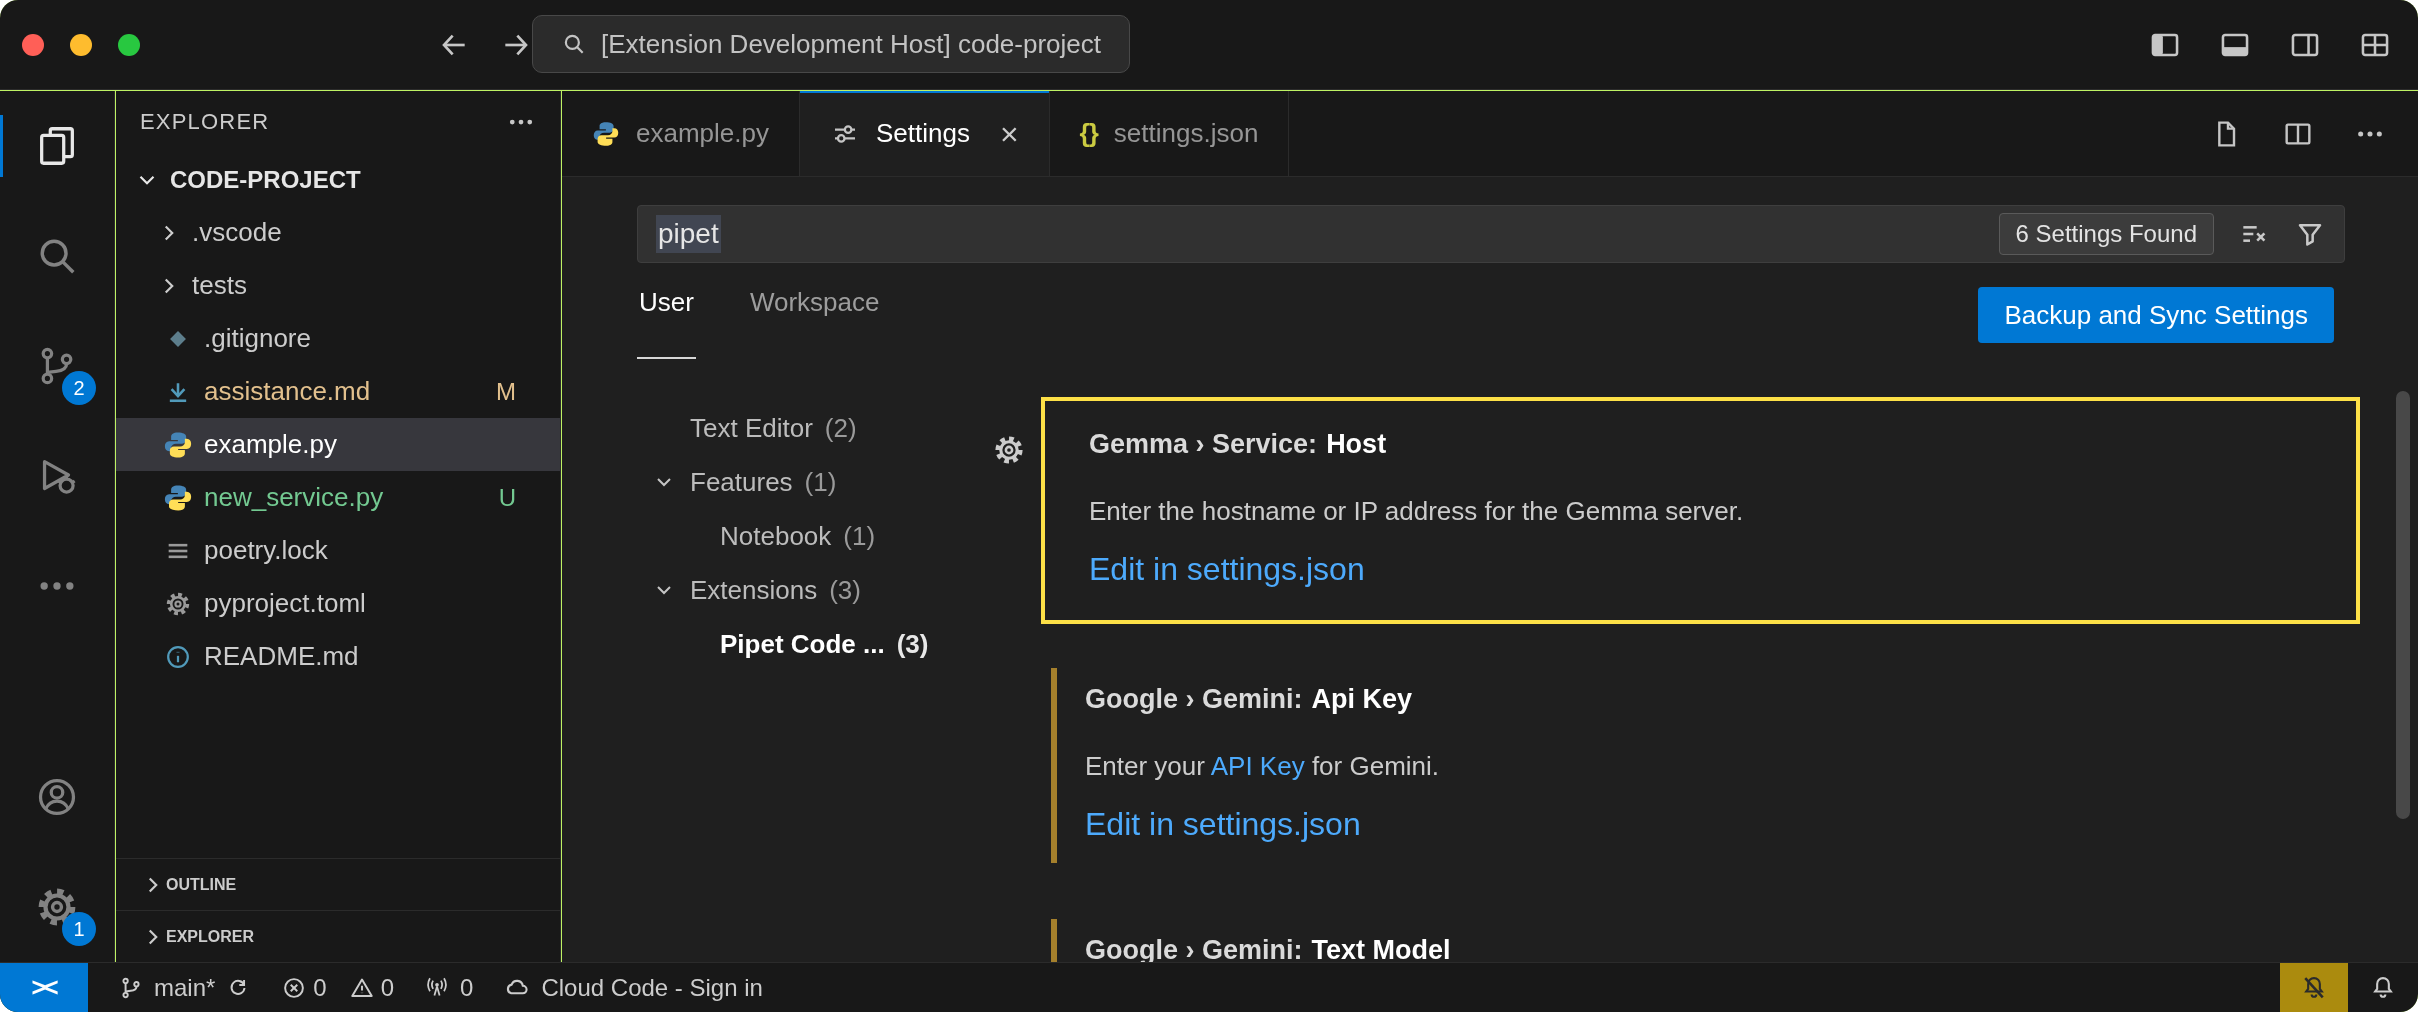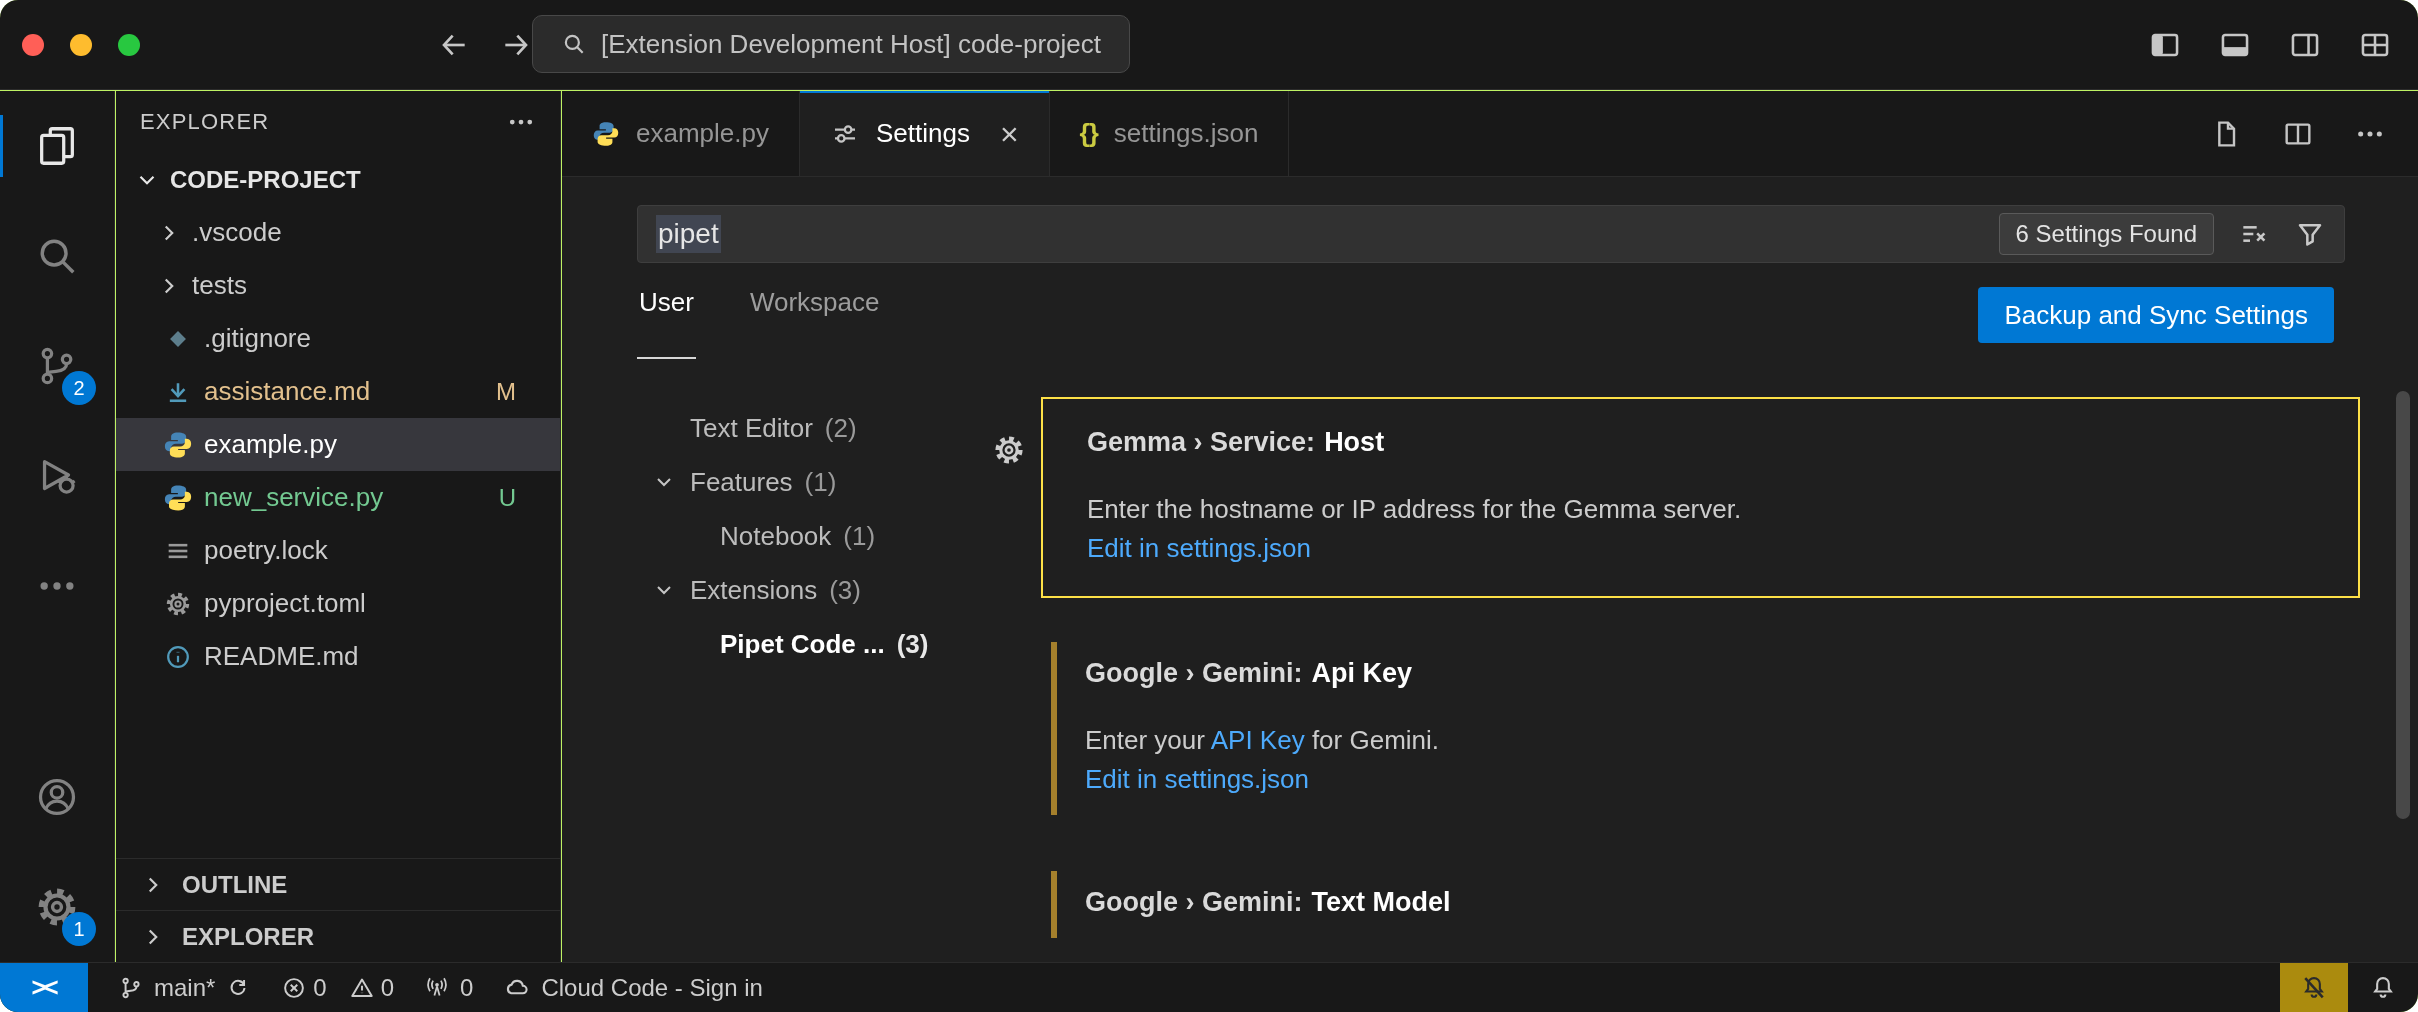--- a/index.html
+++ b/index.html
@@ -31,21 +31,21 @@
   .tree{flex:1;overflow:hidden}
   .trow{height:53px;display:flex;align-items:center;font-size:26px;color:#cccccc;position:relative;cursor:pointer}
   .trow.root{padding-left:18px;font-weight:700;font-size:24px;color:#e6e6e6}
   .trow.folder{padding-left:40px}
   .trow.file{padding-left:88px}
   .trow.selected{background:#37373d;color:#ffffff}
   .trow .chev{margin-right:10px;display:flex}
   .trow .ficon{position:absolute;left:46px;width:32px;display:flex;justify-content:center}
   .trow .badge{position:absolute;right:44px;font-size:24px}
   .c-mod{color:#e2c08d}.c-untracked{color:#73c991}
-  .sb-section{height:52px;border-top:1px solid #2b2b2b;display:flex;align-items:center;gap:16px;padding-left:24px;font-weight:700;font-size:24px;color:#cccccc;cursor:pointer}
+  .sb-section{height:52px;border-top:1px solid #2b2b2b;display:flex;align-items:center;gap:0;padding-left:24px;font-weight:700;font-size:16px;color:#cccccc;cursor:pointer}
 
   
   .editor{position:absolute;left:562px;top:91px;right:0;bottom:50px;background:#1f1f1f}
   .tabsbar{position:absolute;left:0;top:0;right:0;height:86px;background:#181818;border-bottom:1px solid #2b2b2b;display:flex}
   .tab{display:flex;align-items:center;gap:16px;padding:0 30px;font-size:26px;color:#969696;border-right:1px solid #2b2b2b;cursor:pointer;position:relative}
   .tab.active{background:#1f1f1f;color:#ffffff;box-shadow:inset 0 2px 0 #0078d4}
   .tab .close{margin-left:14px;font-size:32px;line-height:1;color:#cccccc}
   .json-braces{font-weight:700;color:#cbcb41;font-size:26px;letter-spacing:-1px}
   .tabactions{margin-left:auto;display:flex;align-items:center;gap:40px;padding-right:32px;color:#c5c5c5}
 
@@ -63,25 +63,25 @@
   .toc{position:absolute;left:0;top:24px;width:470px}
   .toc-item{height:54px;display:flex;align-items:center;font-size:26px;color:#bcbcbc;padding-left:128px;position:relative;cursor:pointer}
   .toc-item .tchev{position:absolute;left:90px;display:flex;color:#c5c5c5}
   .toc-item.child{padding-left:158px}
   .toc-item.selected{color:#ffffff;font-weight:700}
   .toc-count{margin-left:12px;color:#9a9a9a}
   .toc-item.selected .toc-count{color:#e8e8e8}
   .row-gear{position:absolute;left:430px;top:56px;color:#cccccc;cursor:pointer}
   .slist{position:absolute;left:479px;right:58px;top:20px;bottom:0;overflow:hidden}
   .sentry{position:relative;padding:28px 36px 32px 44px;margin-bottom:32px}
-  .sentry.focused{border:2px solid #fde047}
+  .sentry.focused{border:4px solid #fde047}
   .sentry-title{font-size:27px;color:#dadada;font-weight:600}
   .sentry-name{color:#ffffff;font-weight:700;margin-left:9px}
   .sentry-desc{margin-top:36px;font-size:26px;color:#cccccc}
-  .sentry-link{margin-top:8px;font-size:26px;color:#4daafc;cursor:pointer}
+  .sentry-link{margin-top:24px;font-size:32px;color:#4daafc;cursor:pointer}
   a.inline-link{color:#4daafc;text-decoration:none;cursor:pointer}
   .modbar{position:absolute;left:10px;top:12px;bottom:12px;width:6px;background:#a5802c}
   .sentry.cut{margin-bottom:0;padding-bottom:0}
   .sentry.cut .modbar{bottom:-20px}
   .sbar{position:absolute;right:8px;top:14px;width:14px;height:428px;background:rgba(121,121,121,.45);border-radius:7px;cursor:grab}
 
   
   .statusbar{position:absolute;left:0;right:0;bottom:0;height:50px;background:#181818;border-top:1px solid #2b2b2b;display:flex;align-items:center;font-size:24px;color:#cccccc}
   .remote{width:88px;height:100%;background:#0078d4;color:#fff;display:flex;align-items:center;justify-content:center;font-size:25px;font-weight:700;letter-spacing:-2px;cursor:pointer}
   .sb-item{display:flex;align-items:center;gap:10px;margin-left:30px;cursor:pointer;white-space:nowrap}

